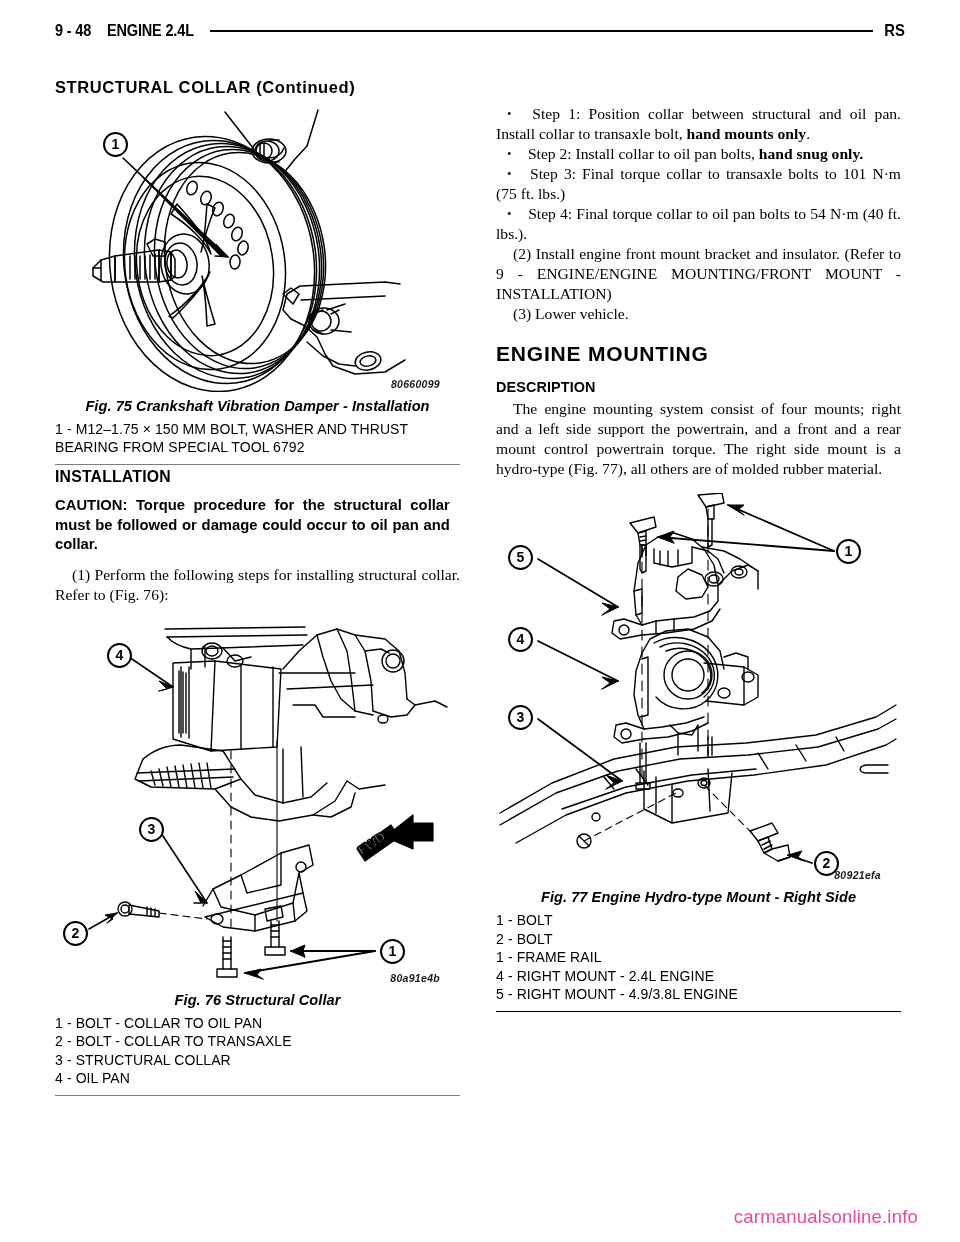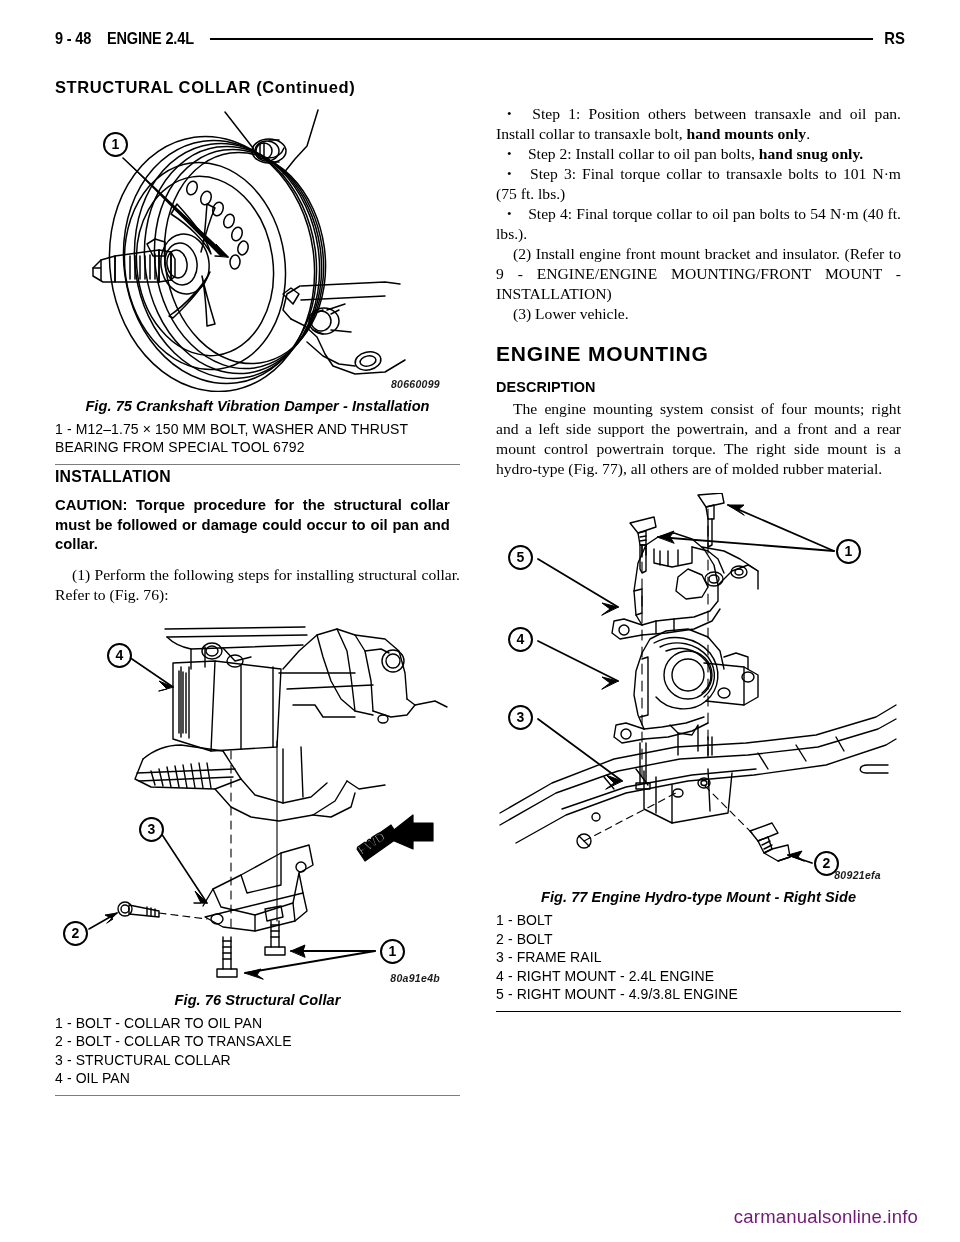--- a/index.html
+++ b/index.html
@@ -11,21 +11,21 @@
     width: 960px; height: 1242px;
     position: relative;
     font-family: "Liberation Serif", serif;
     color: #000;
     overflow: hidden;
   }
 
   
   .page-head {
     position: absolute;
-    left: 55px; top: 28px; right: 55px;
+    left: 55px; top: 20px; right: 55px;
     height: 20px;
     display: flex;
     align-items: center;
   }
   .head-page-no {
     font-family: "Liberation Sans", sans-serif;
     font-weight: bold;
     font-size: 16.5px;
     letter-spacing: -0.2px;
     white-space: nowrap;
@@ -193,21 +193,21 @@
     text-align: center;
     z-index: 5;
   }
 
   
   .watermark {
     position: absolute;
     right: 42px; bottom: 14px;
     font-family: "Liberation Sans", sans-serif;
     font-size: 18.5px;
-    color: #701a75;
+    color: #ec4899;
     letter-spacing: 0.2px;
   }
 
   svg { display: block; }
 </style>
 </head>
 <body>
 
 <div class="page-head">
   <span class="head-page-no">9 - 48</span>
@@ -422,21 +422,21 @@
       <li>4 - OIL PAN</li>
     </ul>
     <hr class="fig-rule">
   </div>
 
 </div>
 
 <div class="col col-right">
 
   <p class="body bullet">
-    <span>Step 1: Position others between transaxle and oil pan. Install collar to transaxle bolt, </span><b>hand mounts only</b><span>.</span>
+    <span>Step 1: Position collar between structural and oil pan. Install collar to transaxle bolt, </span><b>hand mounts only</b><span>.</span>
   </p>
 
   <p class="body bullet">
     <span>Step 2: Install collar to oil pan bolts, </span><b>hand snug only.</b><span></span>
   </p>
 
   <p class="body bullet">
     <span>Step 3: Final torque collar to transaxle bolts to 101 N·m (75 ft. lbs.)</span>
   </p>
 
@@ -570,21 +570,21 @@
         </g>
       </svg>
 
       <div class="fig-id">80921efa</div>
     </div>
 
     <div class="fig-caption">Fig. 77 Engine Hydro-type Mount - Right Side</div>
     <ul class="fig-legend">
       <li>1 - BOLT</li>
       <li>2 - BOLT</li>
-      <li>3 - FRAME RAIL</li>
+      <li>1 - FRAME RAIL</li>
       <li>4 - RIGHT MOUNT - 2.4L ENGINE</li>
       <li>5 - RIGHT MOUNT - 4.9/3.8L ENGINE</li>
     </ul>
     <hr class="fig-rule" style="border-top-color:#000; border-top-width:1.4px;">
   </div>
 
 </div>
 
 <div class="watermark">carmanualsonline.info</div>
 

